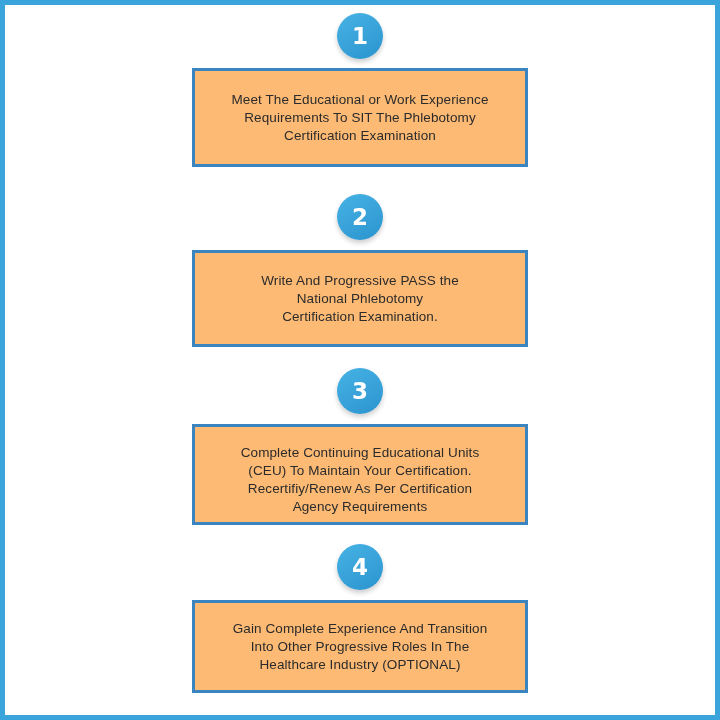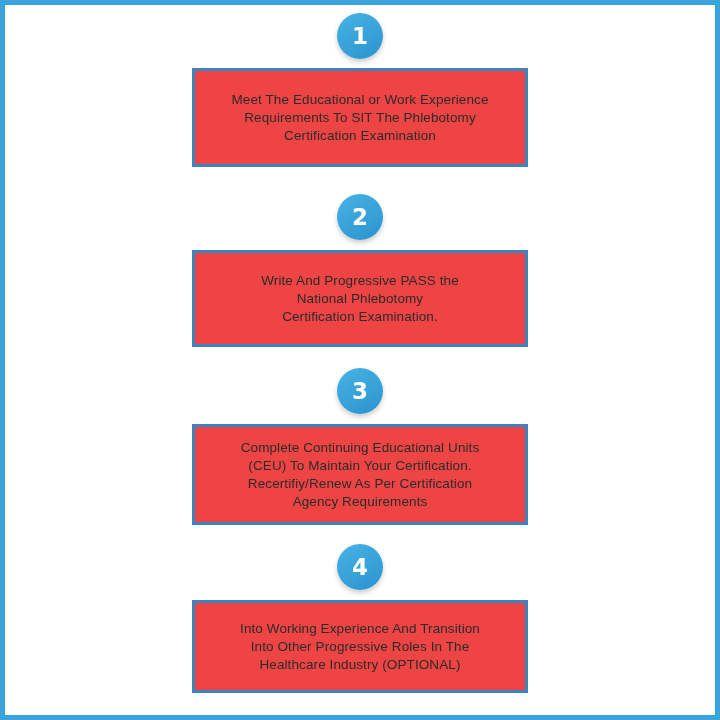--- a/index.html
+++ b/index.html
@@ -65,21 +65,21 @@
     font-weight: bold;
     line-height: 1;
     letter-spacing: 0px;
     user-select: none;
   }
 
   
   .box {
     box-sizing: border-box;
     width: 336px;
-    background: #ef4444;
+    background: #fdba74;
     border: 3px solid #3A85C0;
     display: flex;
     align-items: center;
     justify-content: center;
     padding: 6px 10px;
     z-index: 2;
   }
   .box-text {
     text-align: center;
     color: #2B2B2B;
@@ -94,21 +94,21 @@
   #step-1            { top: 8px; }
   #step-1 .gap       { height: 9px; }
   #step-1 .box       { height: 99px; }
 
   #step-2            { top: 189px; }
   #step-2 .gap       { height: 10px; }
   #step-2 .box       { height: 97px; }
 
   #step-3            { top: 363px; }
   #step-3 .gap       { height: 10px; }
-  #step-3 .box       { height: 101px; }
+  #step-3 .box       { height: 101px; align-items: flex-end; }
 
   #step-4            { top: 539px; }
   #step-4 .gap       { height: 10px; }
   #step-4 .box       { height: 93px; }
 </style>
 </head>
 <body>
 
 <div id="page">
   <div id="flow">
@@ -149,20 +149,20 @@
 Agency Requirements</div>
       </div>
     </div>
 
     <div class="step" id="step-4">
       <div class="badge">
         <span class="badge-num">4</span>
       </div>
       <div class="gap"></div>
       <div class="box">
-        <div class="box-text">Into Working Experience And Transition
+        <div class="box-text">Gain Complete Experience And Transition
 Into Other Progressive Roles In The
 Healthcare Industry (OPTIONAL)</div>
       </div>
     </div>
 
   </div>
 </div>
 
 </body></html>

